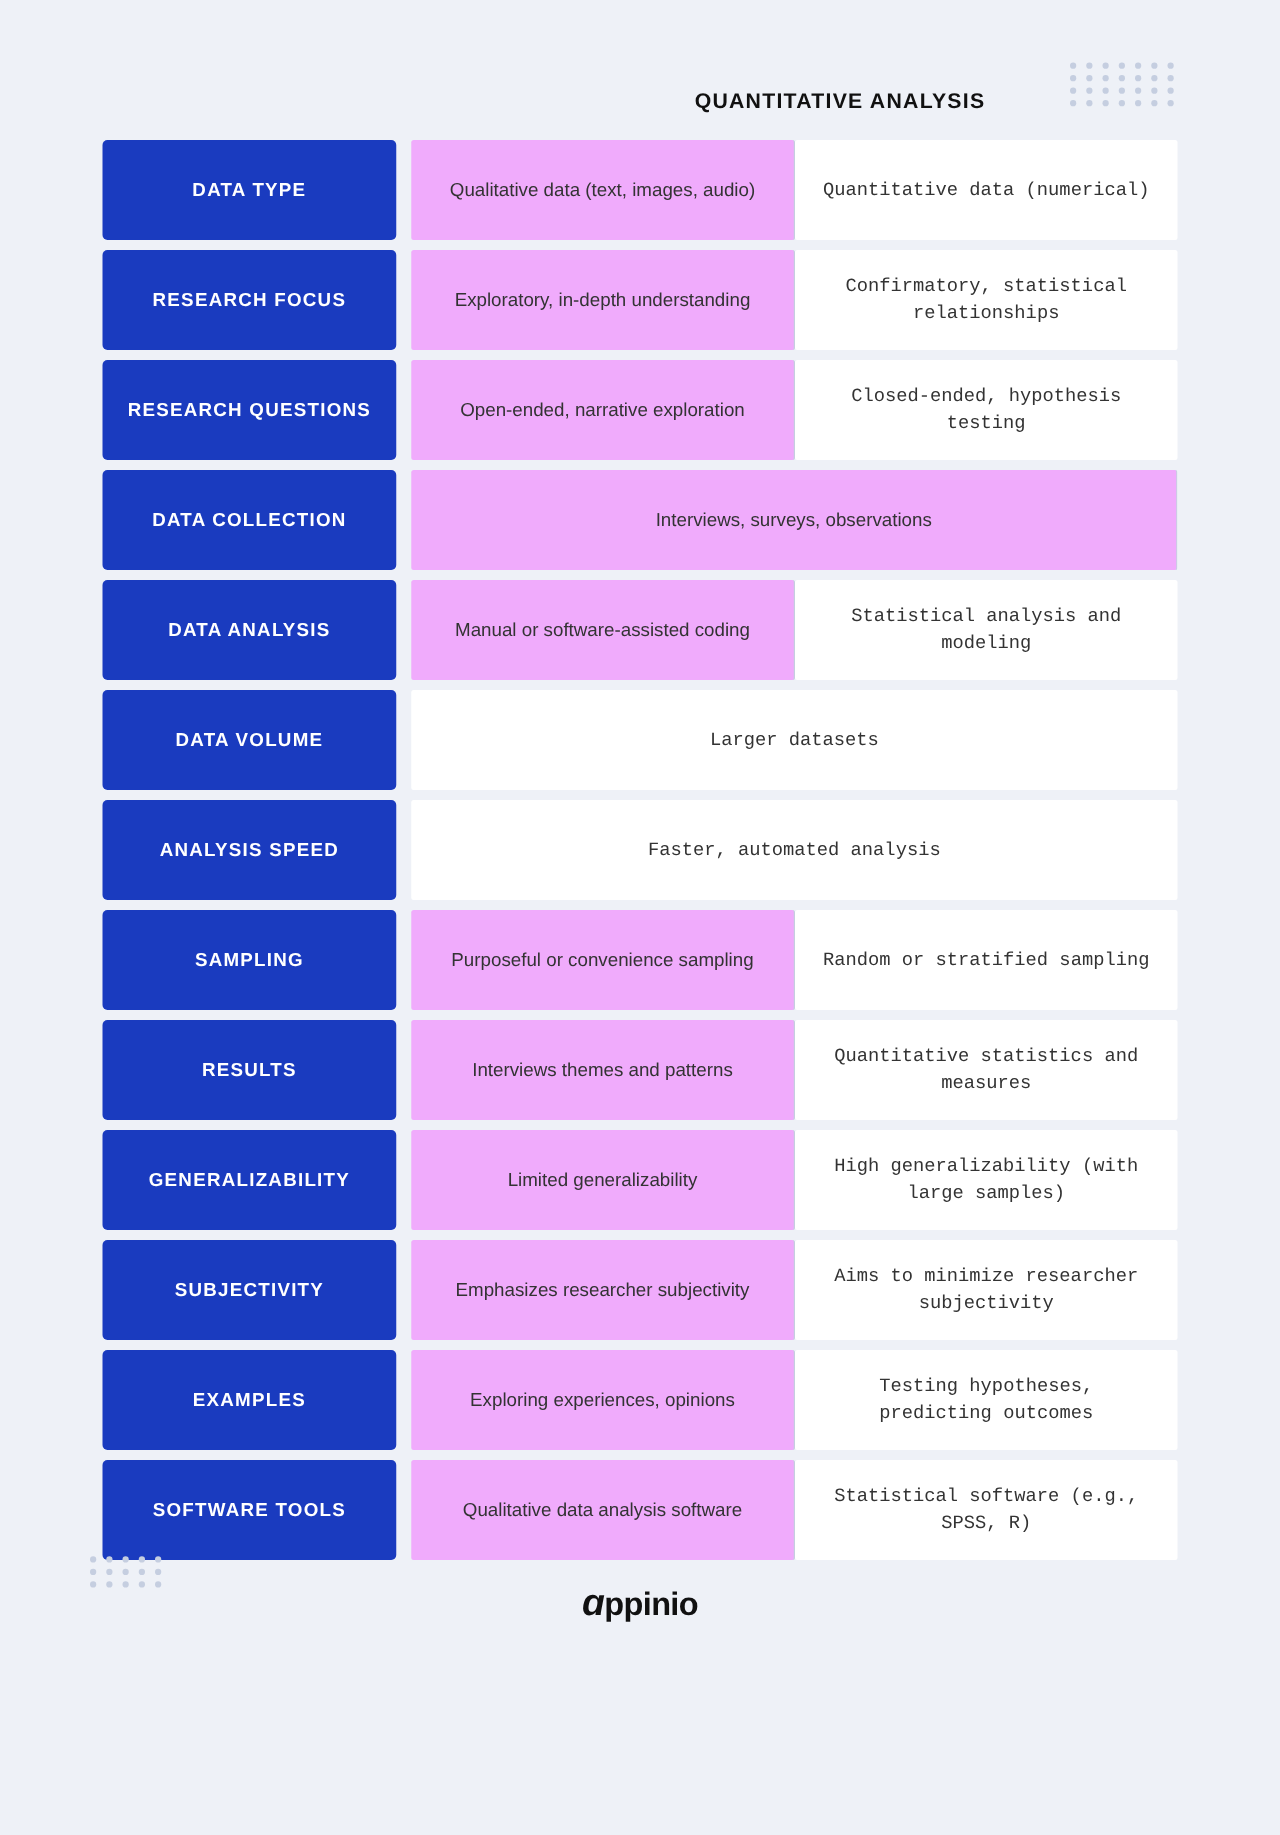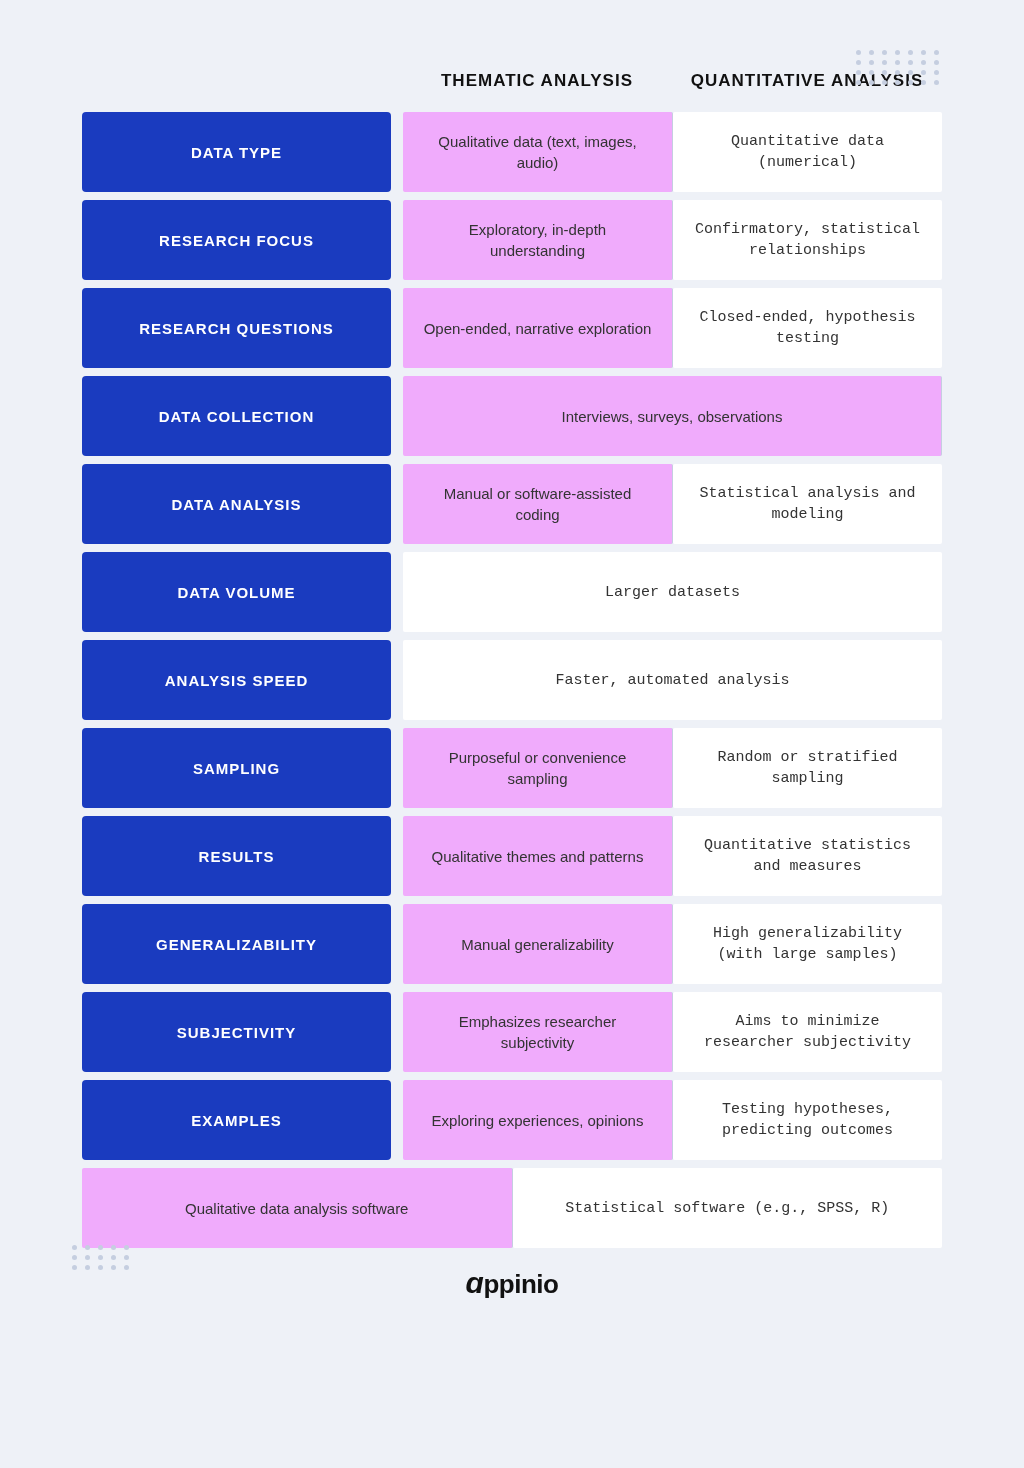--- a/index.html
+++ b/index.html
@@ -74,21 +74,21 @@
     .comparison-table {
       width: 100%;
       border-collapse: collapse;
     }
     .table-row {
       display: flex;
       margin-bottom: 8px;
       min-height: 80px;
     }
     .row-label {
-      width: 309px;
+      width: 235px;
       flex-shrink: 0;
       background-color: #1a3bbf;
       color: white;
       font-weight: 900;
       font-size: 15px;
       letter-spacing: 1px;
       display: flex;
       align-items: center;
       justify-content: center;
       text-align: center;
@@ -169,22 +169,20 @@
       <div class="dot"></div>
       <div class="dot"></div>
       <div class="dot"></div>
       <div class="dot"></div>
       <div class="dot"></div>
       <div class="dot"></div>
     </div>
 
   <div class="header-row">
     <div class="header-label-col"></div>
-    <div class="header-thematic">THEMATIC
-ANALYSIS</div>
     <div class="header-quantitative">QUANTITATIVE
 ANALYSIS</div>
   </div>
 
   <div class="comparison-table" id="table-body">
       <div class="table-row">
         <div class="row-label">DATA TYPE</div>
         <div class="row-thematic">Qualitative data
 (text, images, audio)</div>
         <div class="row-quantitative">Quantitative data
@@ -226,46 +224,47 @@
       </div>
       <div class="table-row">
         <div class="row-label">SAMPLING</div>
         <div class="row-thematic">Purposeful or convenience
 sampling</div>
         <div class="row-quantitative">Random or stratified
 sampling</div>
       </div>
       <div class="table-row">
         <div class="row-label">RESULTS</div>
-        <div class="row-thematic">Qualitative themes and
+        <div class="row-thematic">Interviews themes and
 patterns</div>
         <div class="row-quantitative">Quantitative statistics and
 measures</div>
       </div>
       <div class="table-row">
         <div class="row-label">GENERALIZABILITY</div>
-        <div class="row-thematic">Manual generalizability</div>
+        <div class="row-thematic">Limited generalizability</div>
         <div class="row-quantitative">High generalizability
 (with large samples)</div>
       </div>
       <div class="table-row">
         <div class="row-label">SUBJECTIVITY</div>
         <div class="row-thematic">Emphasizes researcher
 subjectivity</div>
         <div class="row-quantitative">Aims to minimize researcher
 subjectivity</div>
       </div>
       <div class="table-row">
         <div class="row-label">EXAMPLES</div>
         <div class="row-thematic">Exploring experiences,
 opinions</div>
         <div class="row-quantitative">Testing hypotheses,
 predicting outcomes</div>
       </div>
       <div class="table-row">
+        <div class="row-label">SOFTWARE TOOLS</div>
         <div class="row-thematic">Qualitative data analysis
 software</div>
         <div class="row-quantitative">Statistical software
 (e.g., SPSS, R)</div>
       </div>
     </div>
 
   <div class="dot-pattern-bottom" id="dot-bottom">
       <div class="dot"></div>
       <div class="dot"></div>

